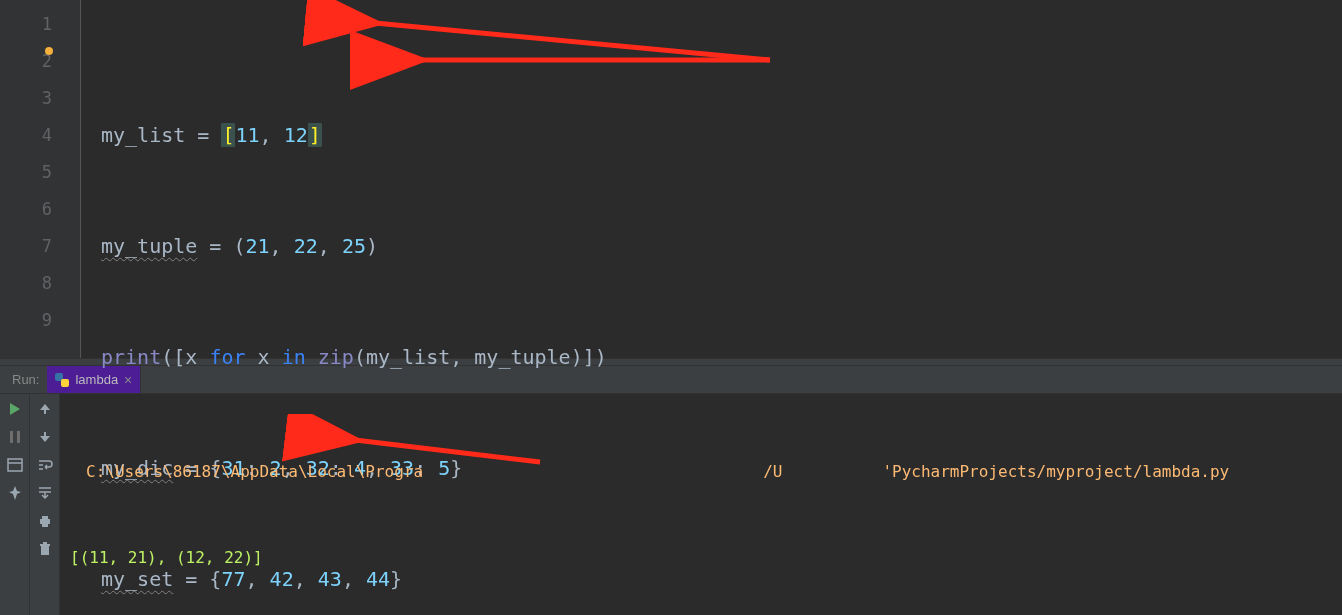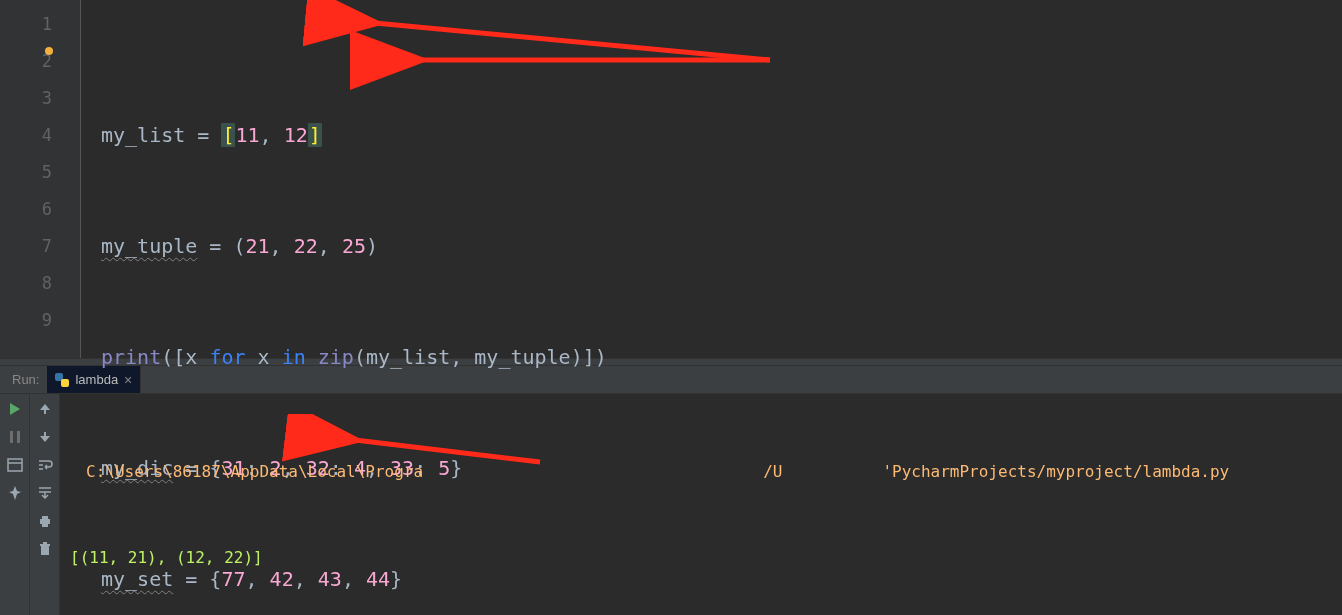--- a/index.html
+++ b/index.html
@@ -28,21 +28,21 @@
     padding-top: 6px; padding-left: 20px;
     border-left: 1px solid #555;
     font-size: 20px; line-height: 37px;
     white-space: pre;
     position: relative;
   }
   .code .line { height: 37px; }
   .tok-var   { color:#a9b7c6; }
   .tok-op    { color:#a9b7c6; }
   .tok-punc  { color:#a9b7c6; }
-  .tok-num   { color:#f9a8d4; }
+  .tok-num   { color:#7dd3fc; }
   .tok-kw    { color:#3b82f6; }
   .tok-builtin { color:#8888c6; }
   .wavy { text-decoration: underline wavy #808080 1px; text-underline-offset: 4px; }
   .hl-bracket { background:#3b514d; color:#ffef28; padding:0 1px; border-radius:1px; }
   .warn-dot {
     position:absolute; width:8px; height:8px; border-radius:50%;
     background:#f4af3d; left:-36px; top:47px;
   }
   .divider {
     height: 8px; background:#3c3f41; border-top:1px solid #323232;
@@ -50,21 +50,21 @@
   }
   .run-header {
     height: 28px; background:#3c3f41; display:flex; align-items:center;
     font-family: "Segoe UI", sans-serif; font-size:13px; color:#bbb;
     border-bottom:1px solid #323232;
     padding-left:4px;
   }
   .run-header .label { color:#888; padding:0 8px; }
   .tab {
     display:flex; align-items:center; gap:6px;
-    background:#0f172a; height:100%; padding:0 8px;
+    background:#4c1d95; height:100%; padding:0 8px;
     border-right:1px solid #323232;
   }
   .tab .py-icon {
     width:14px; height:14px; position:relative;
   }
   .tab .py-icon::before, .tab .py-icon::after{
     content:""; position:absolute; width:8px; height:8px; border-radius:2px;
   }
   .tab .py-icon::before{ left:0; top:0; background:#3572A5;}
   .tab .py-icon::after { right:0; bottom:0; background:#FFD43B;}

